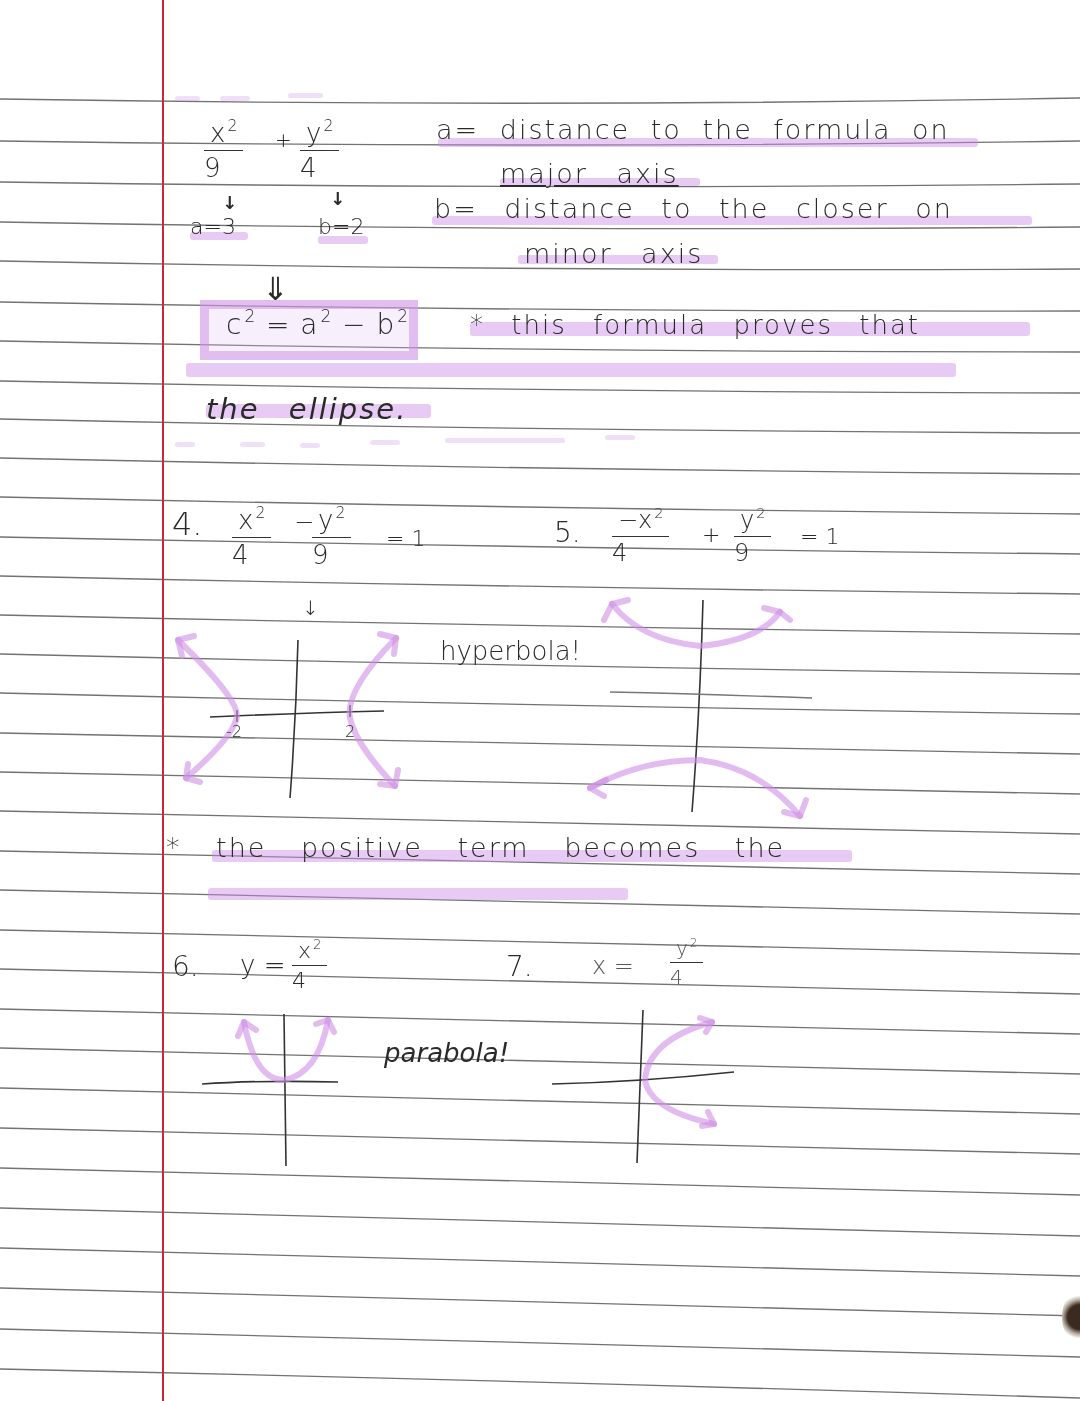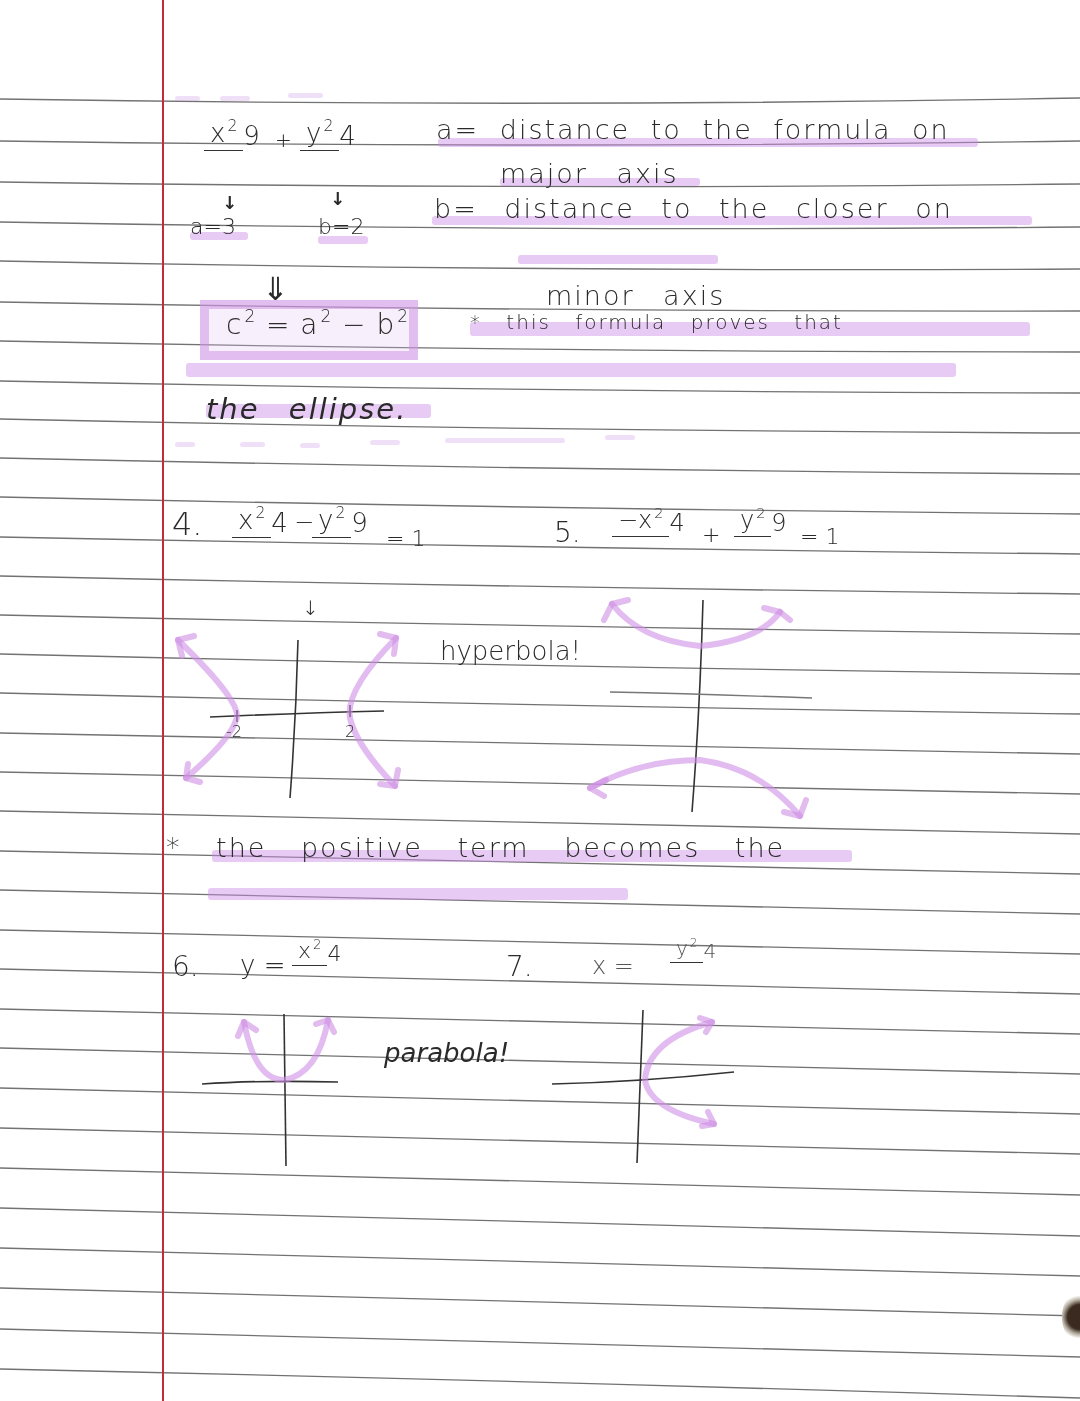--- a/index.html
+++ b/index.html
@@ -20,21 +20,21 @@
     white-space: nowrap;
     letter-spacing: 2px;
   }
   .hl {
     position: absolute;
     background: rgba(205, 140, 230, 0.45);
     border-radius: 3px;
   }
   .hl-faint { position: absolute; background: rgba(210, 165, 235, 0.35); border-radius: 3px; }
   .sup { font-size: 60%; position: relative; top: -0.7em; margin-left: 2px; }
-  .frac { position: absolute; display: inline-flex; align-items: flex-end; color: #2a2a2a; font-weight: 300; }
+  .frac { position: absolute; display: inline-flex; flex-direction: column; align-items: flex-start; color: #2a2a2a; font-weight: 300; }
   .frac .num { padding: 0 6px 2px; border-bottom: 1.5px solid #333; }
   .frac .den { padding-top: 2px; }
   .box-hl {
     position: absolute;
     border: 9px solid rgba(205, 140, 230, 0.5);
     background: rgba(225, 190, 240, 0.25);
   }
   svg.draw { position: absolute; left: 0; top: 0; width: 1080px; height: 1401px; overflow: visible; }
   .ring { position: absolute; left: 1062px; top: 1292px; width: 30px; height: 50px; border-radius: 50%; background: radial-gradient(circle at 60% 50%, #3a2a20 0 40%, #b0a89a 55%, #ffffff 70%); }
 </style>
@@ -106,35 +106,35 @@
   <div class="hw" style="left:330px;top:188px;font-size:18px;font-weight:700;">↓</div>
 
   <div class="hl" style="left:190px;top:232px;width:58px;height:8px;"></div>
   <div class="hw" style="left:190px;top:214px;font-size:22px;letter-spacing:0;">a=3</div>
   <div class="hl" style="left:318px;top:236px;width:50px;height:8px;"></div>
   <div class="hw" style="left:318px;top:214px;font-size:22px;letter-spacing:0;">b=2</div>
 
   <div class="hl" style="left:438px;top:138px;width:540px;height:9px;"></div>
   <div class="hw" style="left:436px;top:114px;font-size:27px;word-spacing:10px;">a= distance to the formula on</div>
   <div class="hl" style="left:500px;top:178px;width:200px;height:8px;"></div>
-  <div class="hw" style="left:500px;top:158px;font-size:27px;word-spacing:18px;">major axis</div>
+  <div class="hw" style="left:500px;top:158px;font-size:27px;word-spacing:18px;text-decoration:underline;">major axis</div>
   <div class="hl" style="left:432px;top:216px;width:600px;height:9px;"></div>
   <div class="hw" style="left:434px;top:193px;font-size:27px;word-spacing:16px;">b= distance to the closer on</div>
   <div class="hl" style="left:518px;top:255px;width:200px;height:9px;"></div>
-  <div class="hw" style="left:546px;top:238px;font-size:27px;word-spacing:18px;margin-top:42px;">minor axis</div>
+  <div class="hw" style="left:524px;top:238px;font-size:27px;word-spacing:18px;">minor axis</div>
 
   <div class="hw" style="left:262px;top:270px;font-size:32px;font-weight:200;">⇓</div>
 
   <div class="box-hl" style="left:200px;top:300px;width:200px;height:42px;"></div>
   <div class="hw" style="left:226px;top:308px;font-size:28px;letter-spacing:1px;">
     <span>c</span><span class="sup">2</span> = <span>a</span><span class="sup">2</span> − <span>b</span><span class="sup">2</span>
   </div>
 
   <div class="hl" style="left:470px;top:322px;width:560px;height:14px;"></div>
-  <div class="hw" style="left:470px;top:310px;font-size:20px;word-spacing:16px;">* this formula proves that</div>
+  <div class="hw" style="left:470px;top:310px;font-size:26px;word-spacing:16px;">* this formula proves that</div>
   <div class="hl" style="left:186px;top:363px;width:770px;height:14px;"></div>
   <div class="hl" style="left:206px;top:404px;width:225px;height:14px;"></div>
   <div class="hw" style="left:206px;top:392px;font-size:29px;word-spacing:18px;font-style:italic;">the ellipse.</div>
 
   <div class="hw" style="left:172px;top:505px;font-size:32px;letter-spacing:0;">4.</div>
   <div class="frac" style="left:232px;top:505px;font-size:26px;">
     <span class="num"><span>x</span><span class="sup">2</span></span>
     <span class="den">4</span>
   </div>
   <div class="hw" style="left:294px;top:508px;font-size:24px;">−</div>

